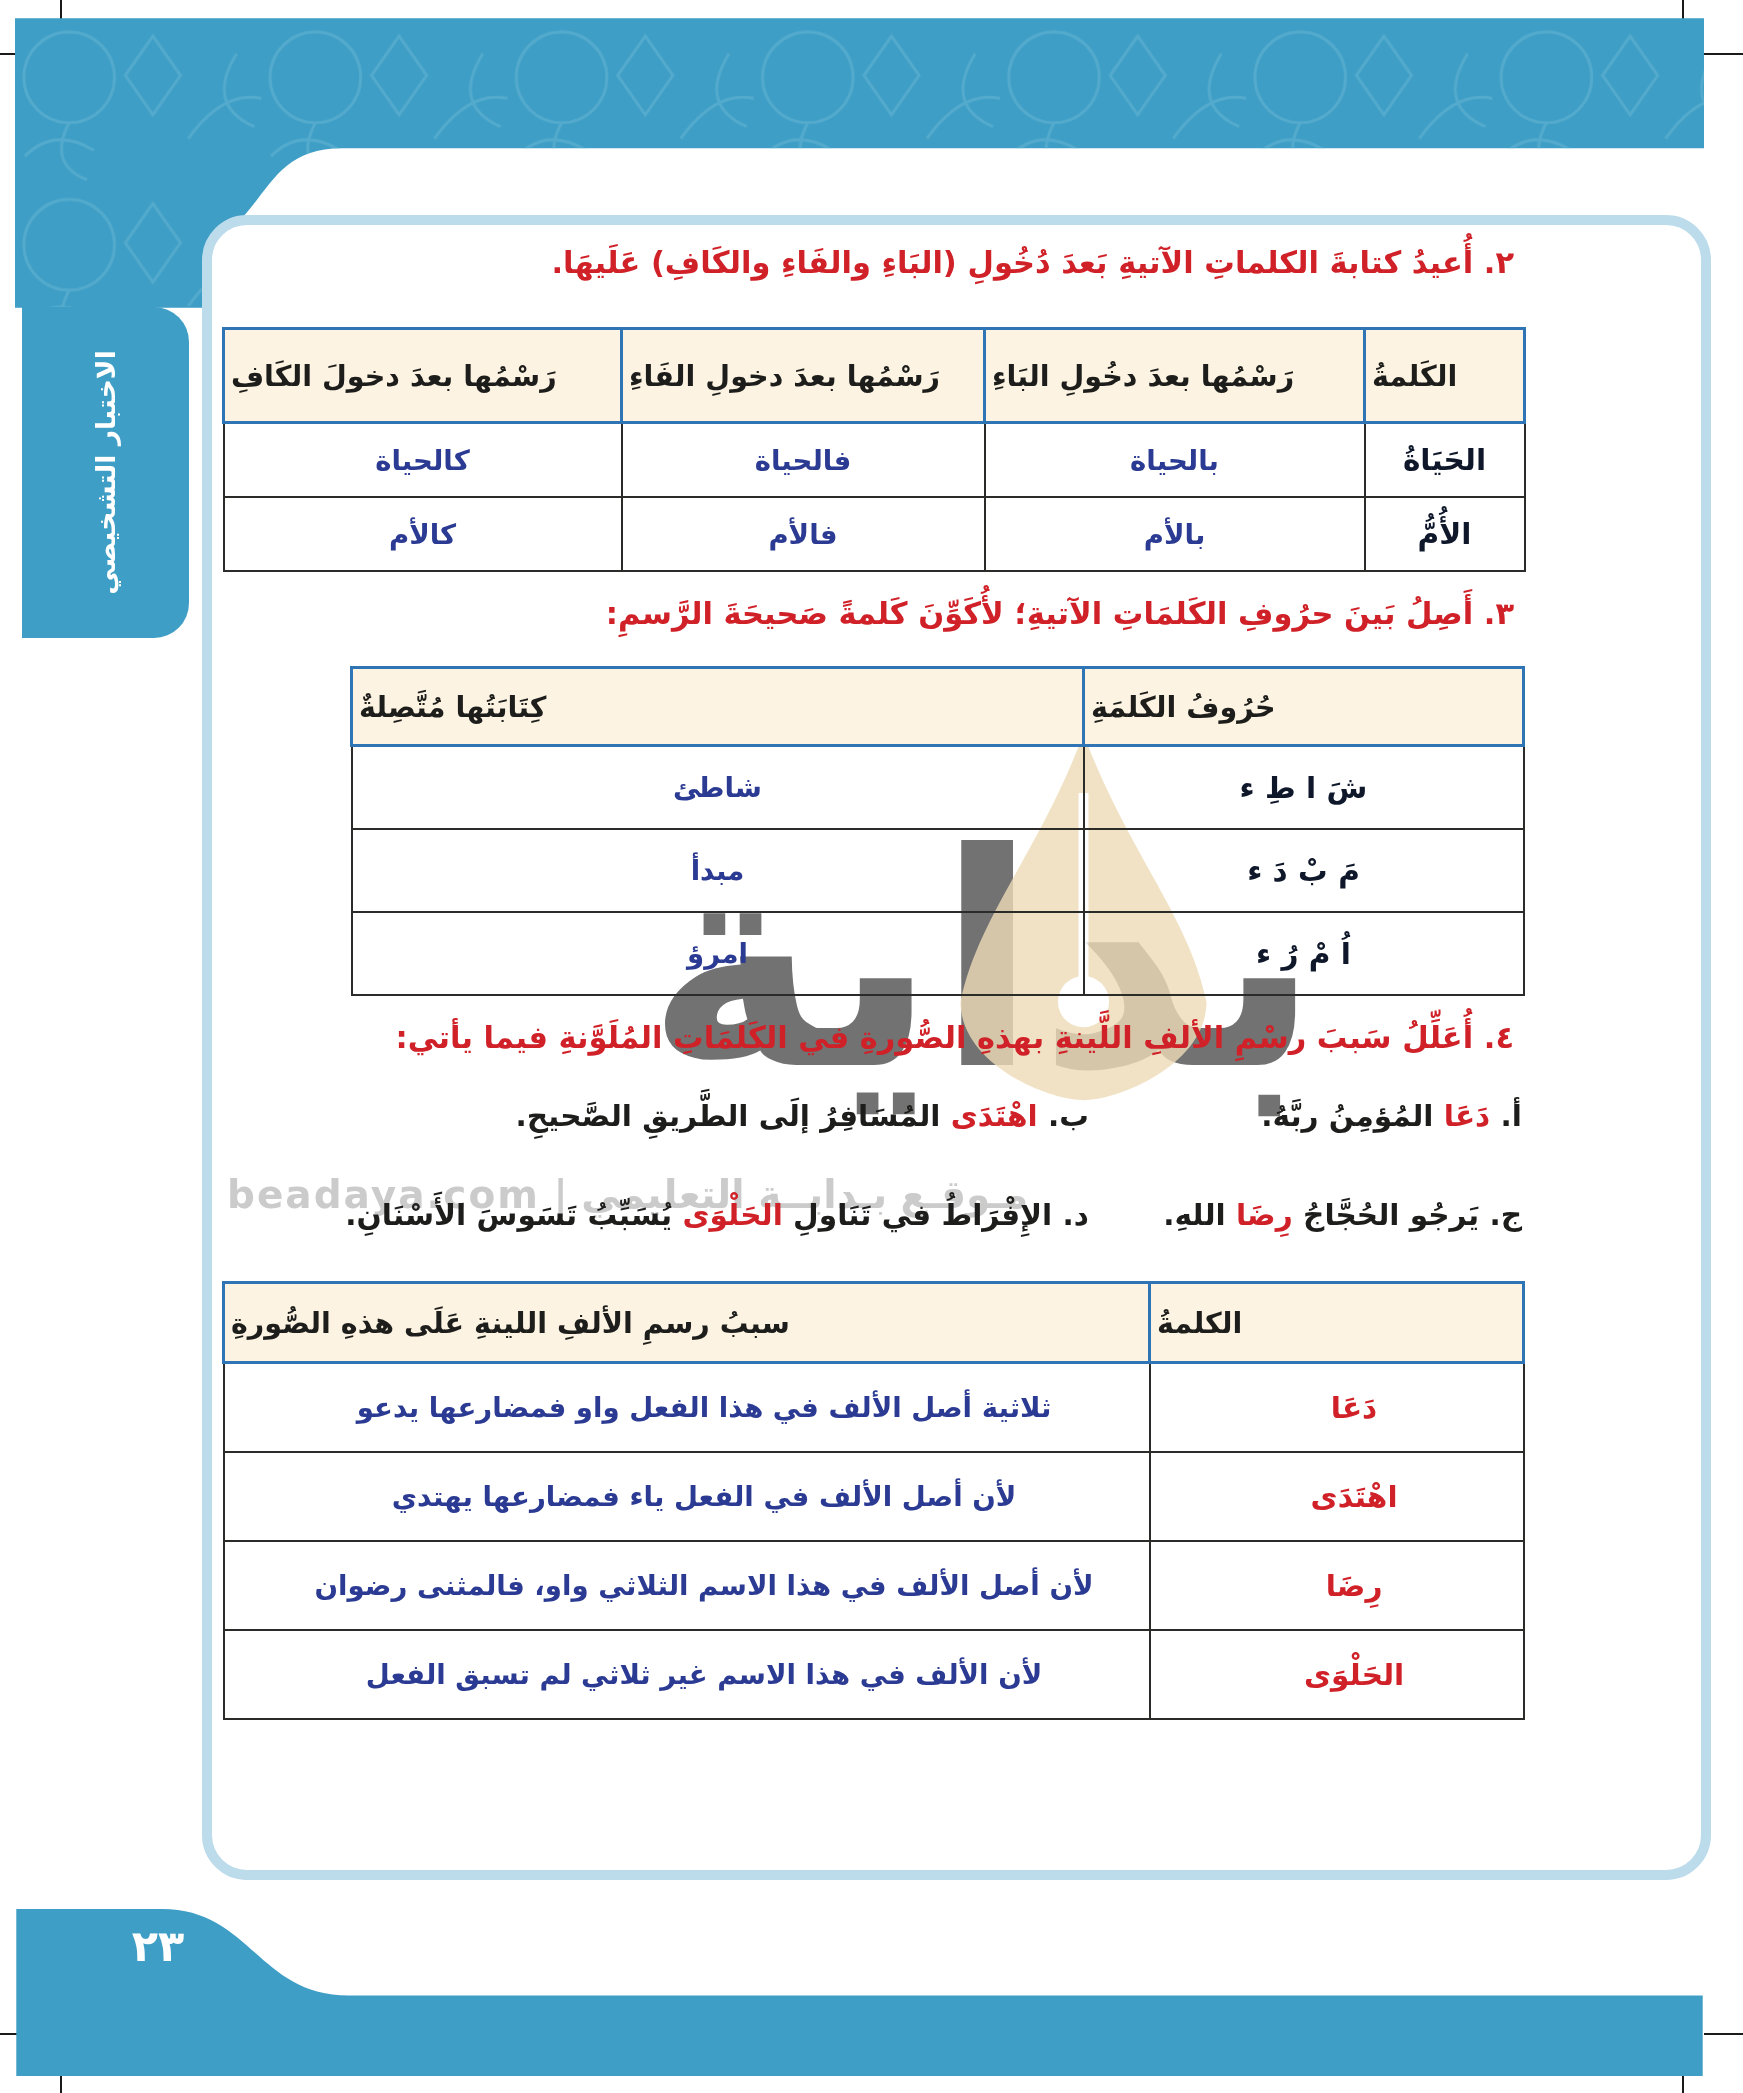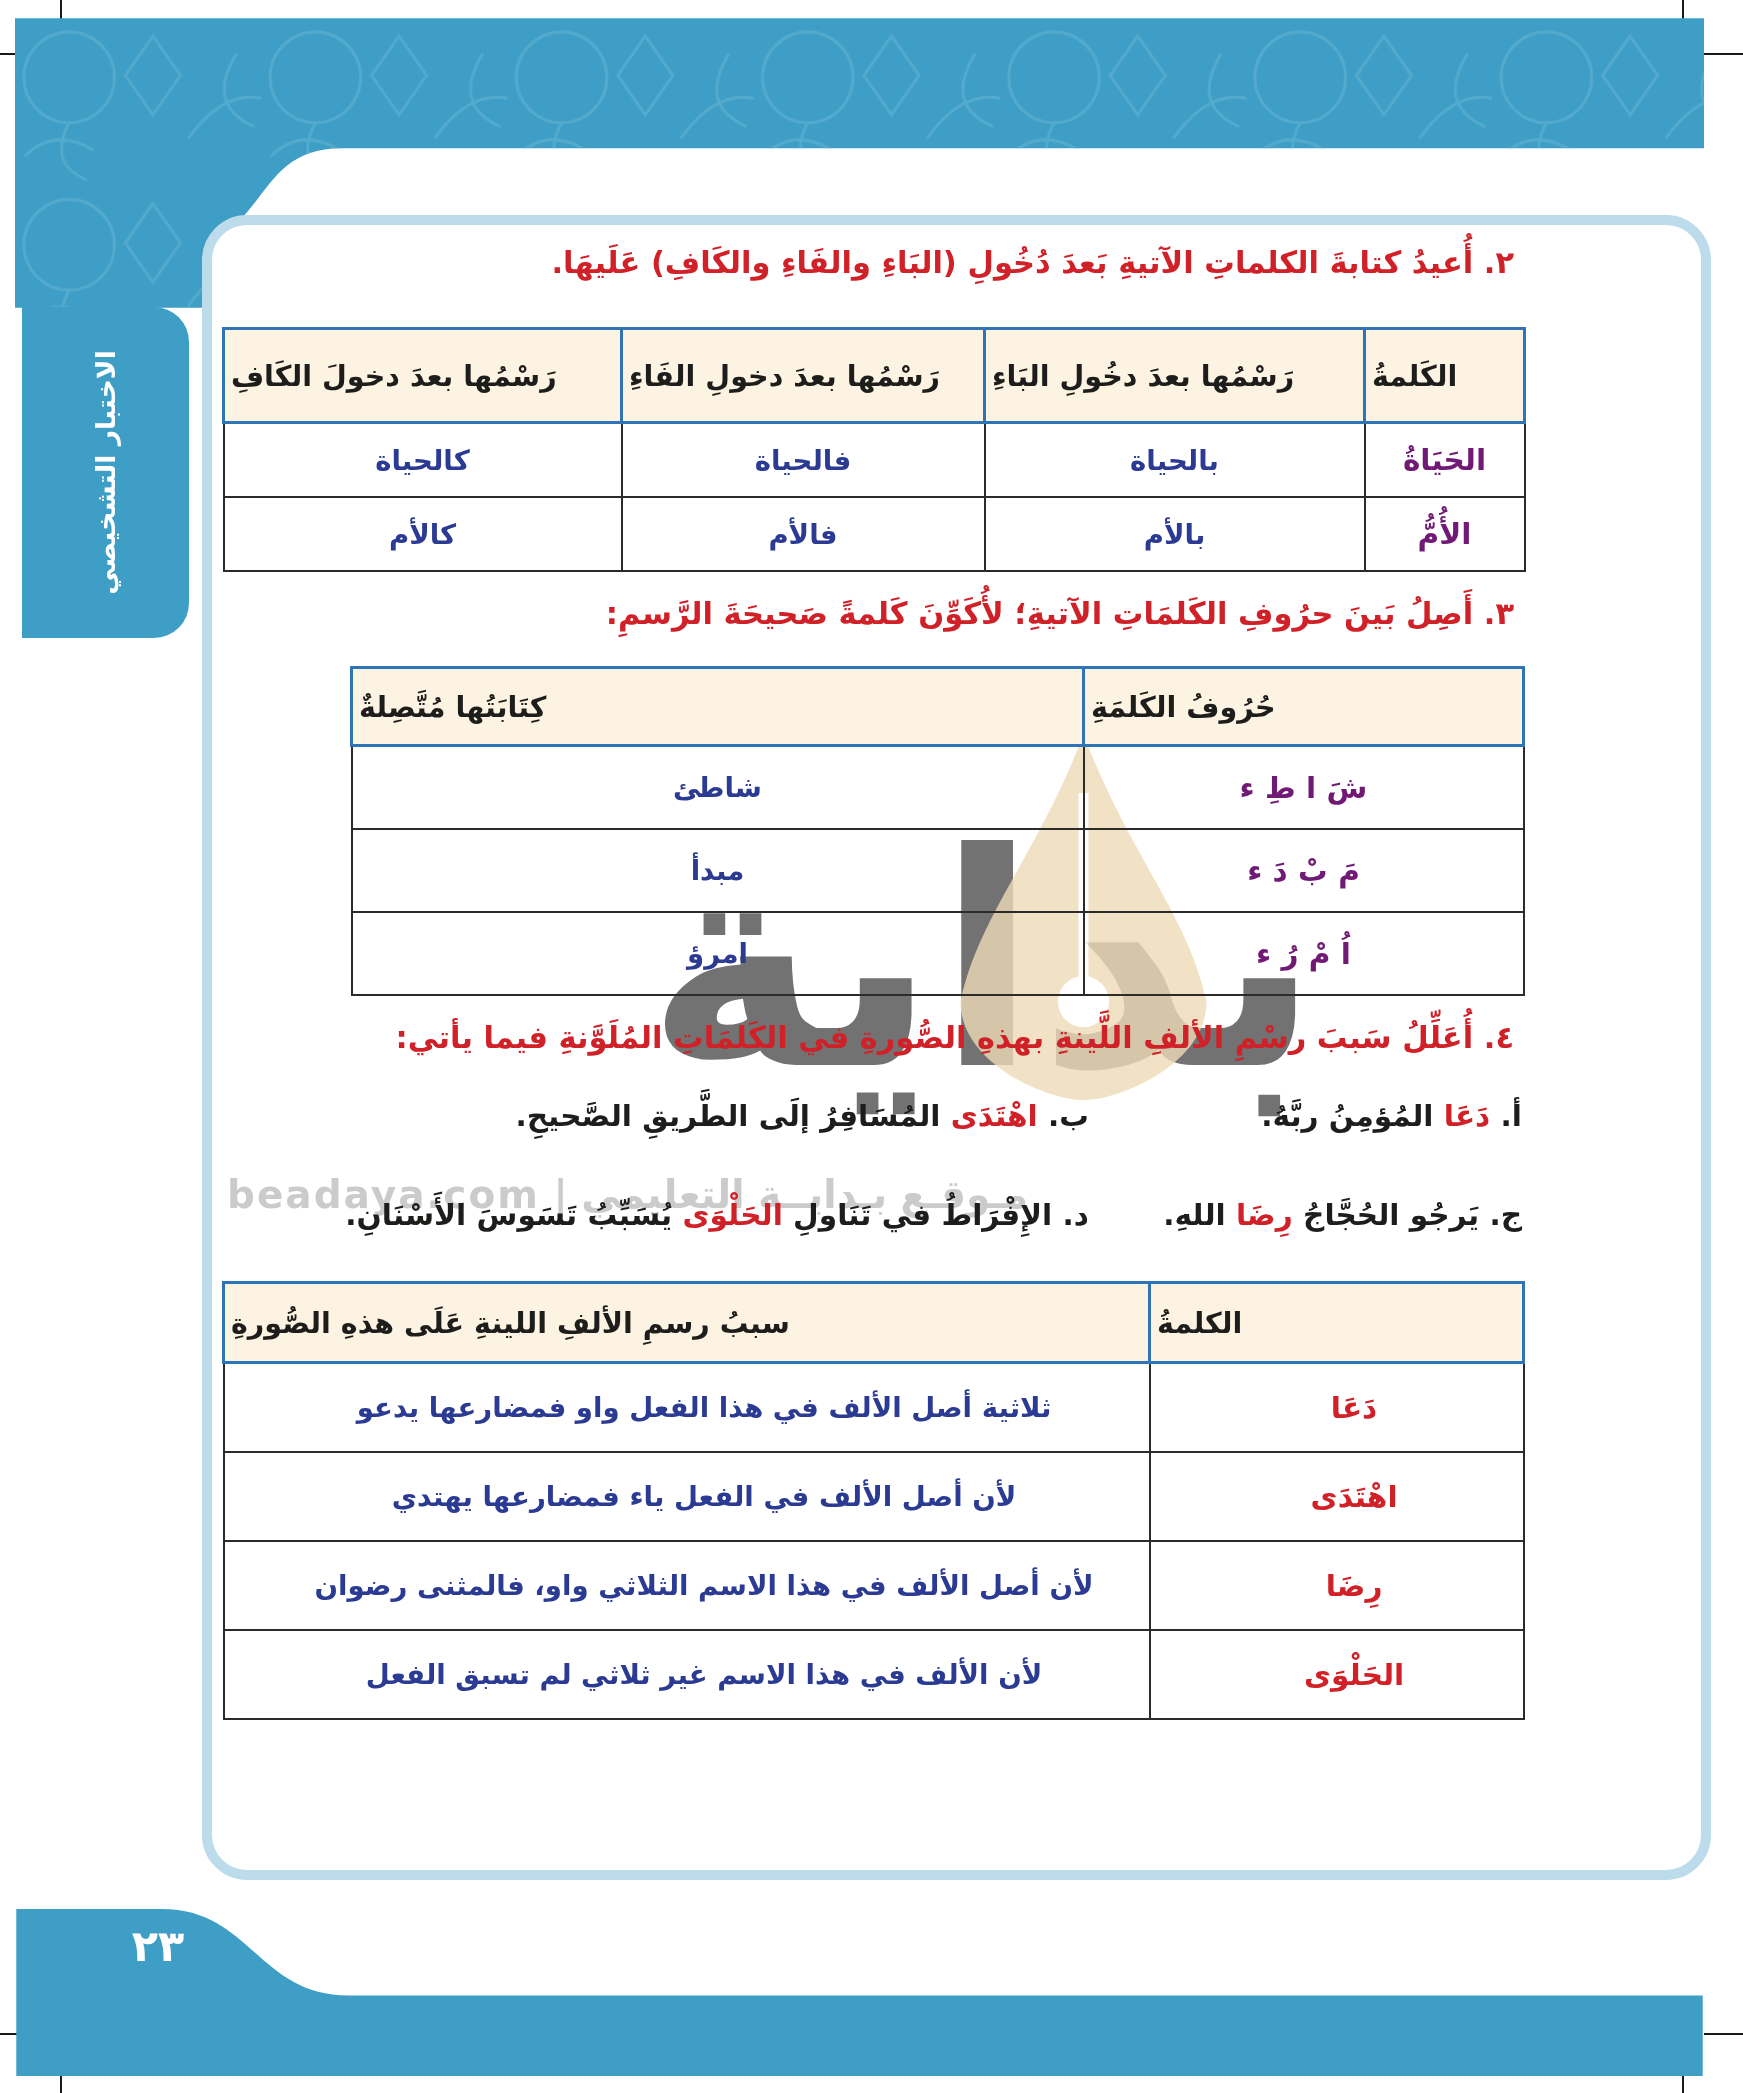--- a/index.html
+++ b/index.html
@@ -50,21 +50,21 @@
     background:#fcf3e2;border:3px solid #2f75b5;color:#1d1d1b;
     font-size:28.6px;font-weight:bold;text-align:left;padding:0 5.9px;
   }
   td{
     border:2px solid #2b2b29;font-size:27.6px;font-weight:bold;
     text-align:center;padding:0 5.9px;background:transparent;
   }
   .t1 th{height:91px;} .t1 td{height:72px;}
   .t2 th{height:75px;} .t2 td{height:81px;}
   .t3 th{height:77px;} .t3 td{height:87px;padding-left:41px;}
-  .blk{color:#701a75;font-size:29.6px;}
+  .blk{color:#0f172a;font-size:29.6px;}
   .ans{color:#2b3a92;}
   .rword{color:#d02128;font-size:29.6px;}
   .itemrow{
     position:absolute;left:222px;width:1300px;direction:rtl;display:flex;
     color:#1d1d1b;font-weight:bold;font-size:29.6px;line-height:1.6;
   }
   .item-a{flex:0 0 433px;} .item-b{flex:1;}
   .red{color:#d02128;}
   
   .footer-svg{position:absolute;left:14.8px;top:1903px;}

